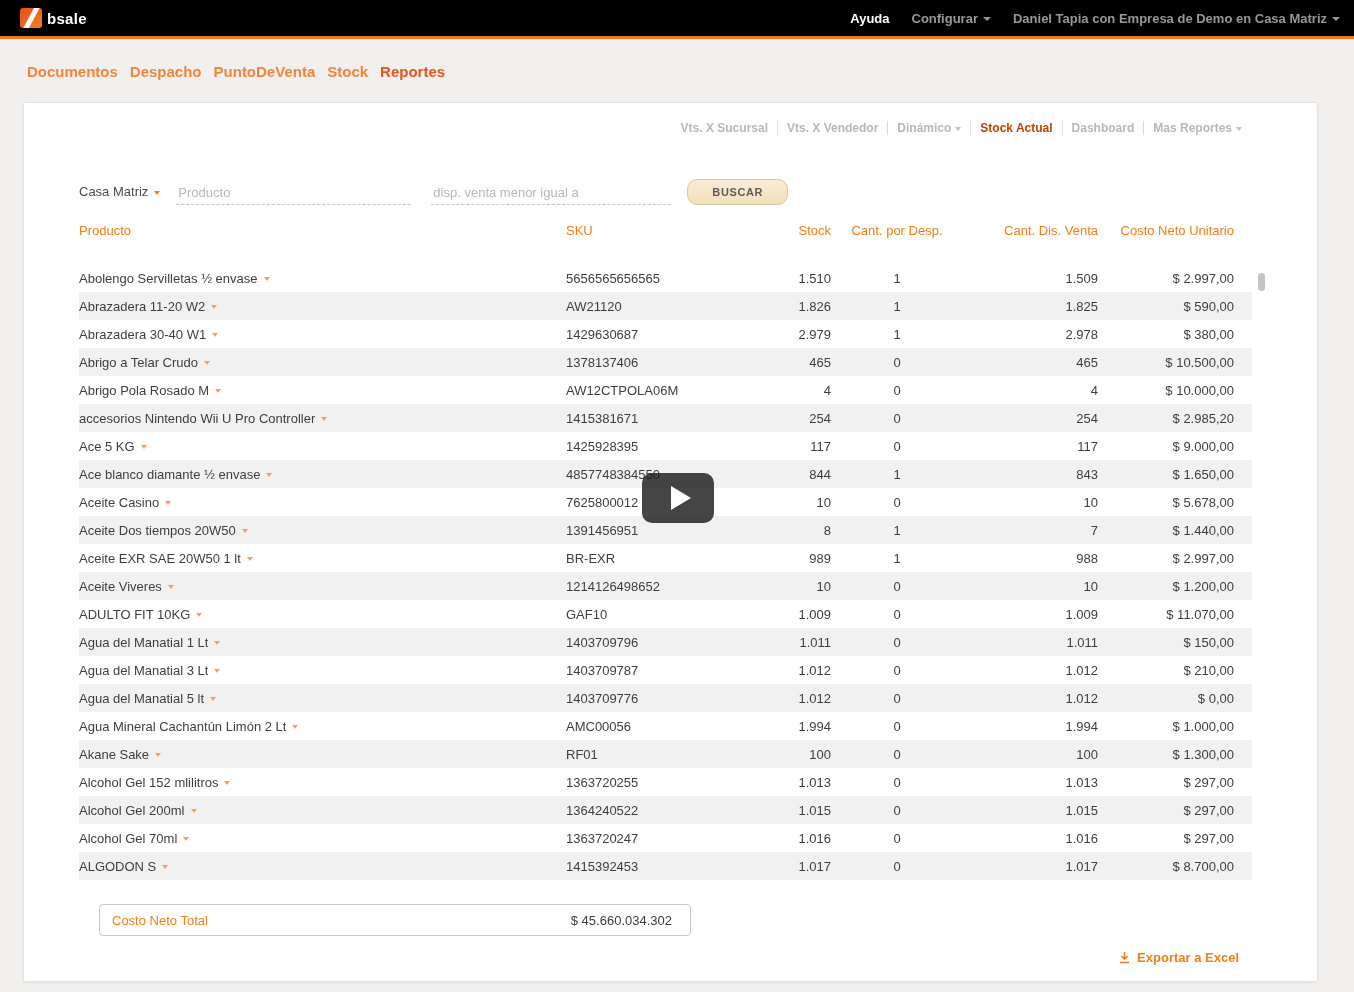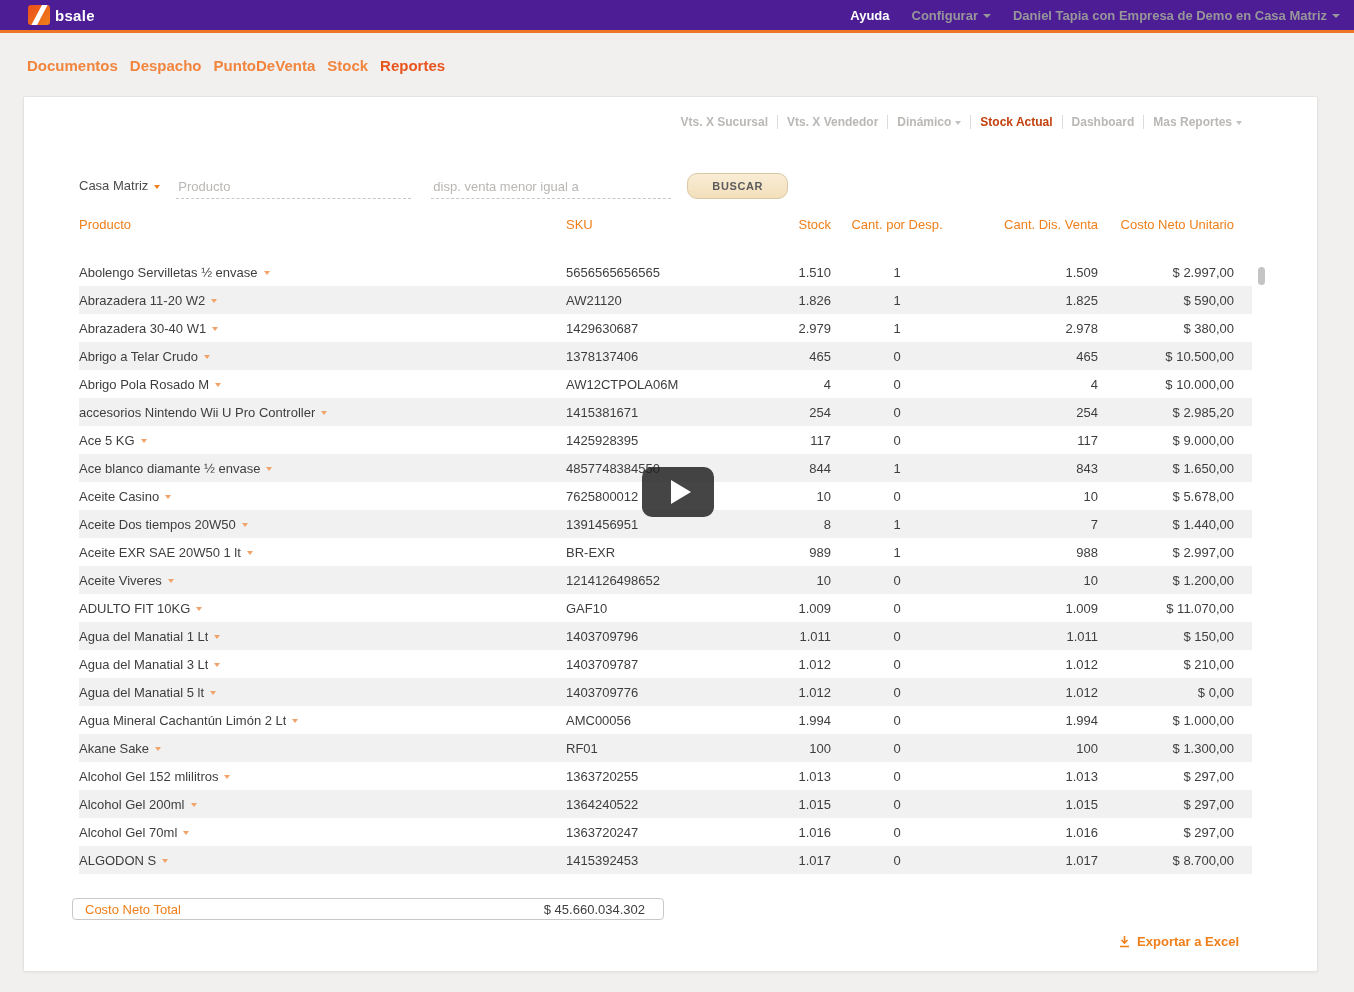--- a/index.html
+++ b/index.html
@@ -6,23 +6,23 @@
   * { box-sizing: border-box; margin: 0; padding: 0; }
   html, body { width: 1354px; height: 992px; }
   body {
     background: #f1f0ee;
     font-family: "Liberation Sans", sans-serif;
     position: relative;
     overflow: hidden;
   }
   
   .topbar {
-    height: 30px; background: #4c1d95;
+    height: 36px; background: #000000;
     display: flex; align-items: center;
-    padding: 0 14px 0 28px;
+    padding: 0 14px 0 20px;
   }
   .logo { display: flex; align-items: center; gap: 5px; cursor: pointer; }
   .logo-mark {
     width: 22px; height: 20px; border-radius: 3px;
     background: linear-gradient(135deg, #e94e1b 0%, #f07f1a 100%);
     position: relative; overflow: hidden;
   }
   .logo-mark::after {
     content: ''; position: absolute; left: 9px; top: -4px;
     width: 5px; height: 28px; background: #fff; transform: rotate(28deg);
@@ -121,21 +121,21 @@
     border-left: 20px solid #fff;
     border-top: 12px solid transparent; border-bottom: 12px solid transparent;
   }
 
   
   .scrollbar { position: absolute; top: 170px; right: 52px; width: 7px; height: 618px; }
   .scroll-thumb { width: 7px; height: 18px; background: #c4c4c4; border-radius: 4px; cursor: pointer; }
 
   
   .summary-box {
-    margin: 24px 0 0 48px; width: 592px; height: 22px;
+    margin: 24px 0 0 75px; width: 592px; height: 32px;
     border: 1px solid #cbc8c5; border-radius: 4px; background: #fff;
     display: flex; align-items: center; padding: 0 18px 0 12px;
   }
   .summary-label { color: #ef7f1a; font-size: 13px; flex: 1; }
   .summary-value { color: #3e3e3e; font-size: 13px; }
   .export-row {
     display: flex; justify-content: flex-end; align-items: center;
     padding: 14px 78px 6px 0; gap: 6px;
     color: #ef7f1a; font-weight: bold; font-size: 13px; cursor: pointer;
   }

